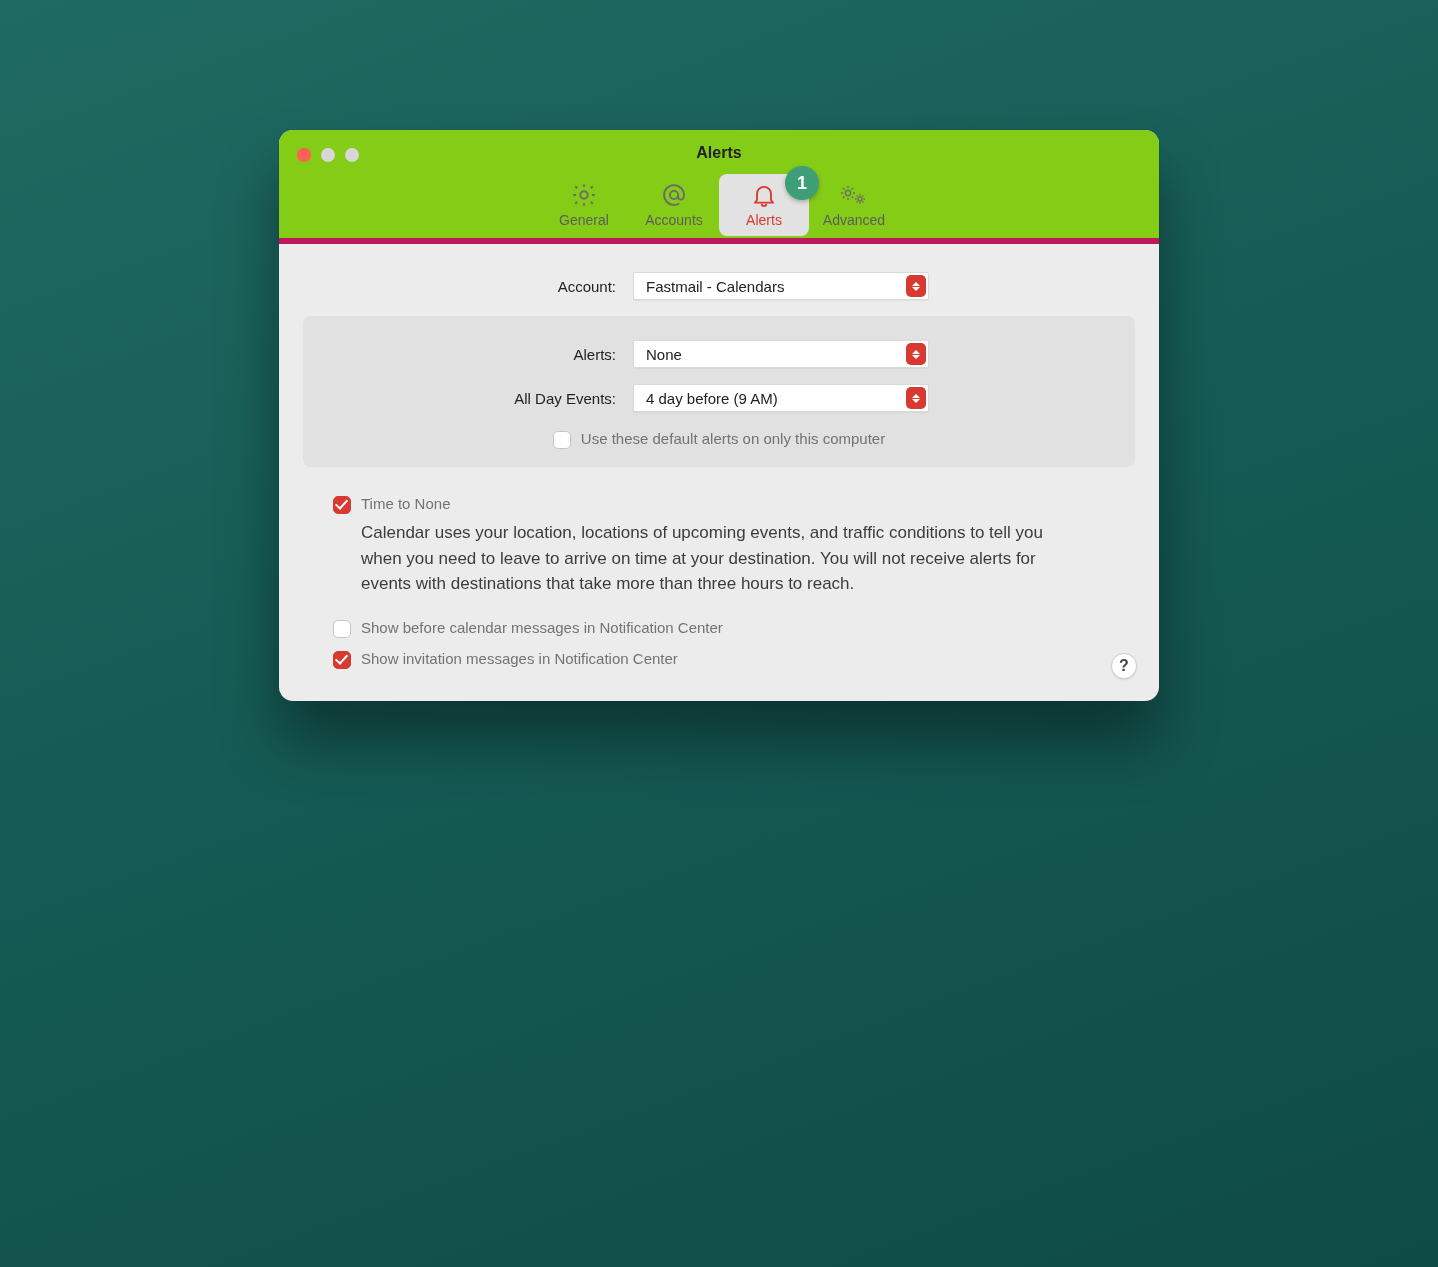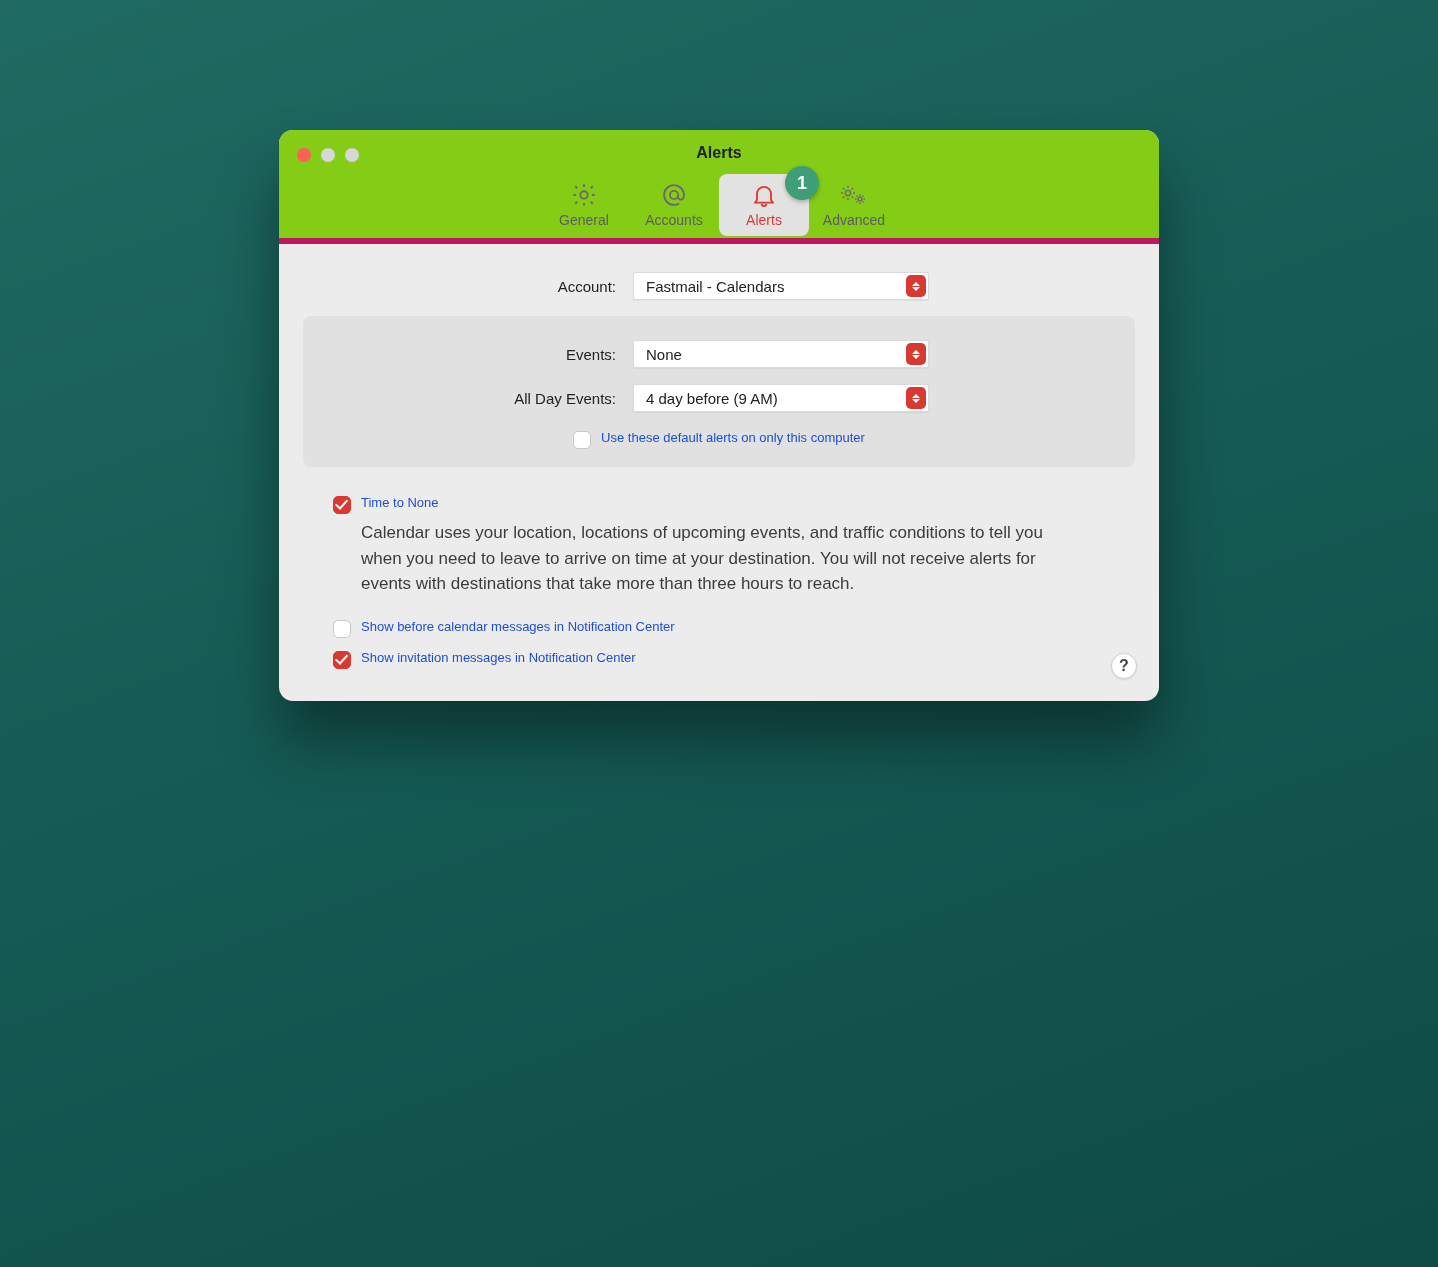--- a/index.html
+++ b/index.html
@@ -150,22 +150,22 @@
     padding: 24px 24px 18px;
     margin: 12px 0 28px;
   }
   .group .form-row .label { width: 306px; }
 
   
   .check-row {
     display: flex;
     align-items: flex-start;
     gap: 10px;
-    font-size: 13px;
-    color: #1d4ed8;
+    font-size: 15px;
+    color: #737373;
   }
   .group .check-row { justify-content: center; margin-top: 18px; }
   .check {
     width: 18px; height: 18px;
     border-radius: 5px;
     border: 1px solid #c7c7c7;
     background: #fff;
     flex: 0 0 auto;
     position: relative;
     margin-top: 1px;
@@ -280,21 +280,21 @@
         <div class="popup">
           <span>Fastmail - Calendars</span>
           <span class="stepper"></span>
         </div>
       </div>
     </div>
 
     <div class="group">
 
       <div class="form-row">
-        <div class="label">Events:</div>
+        <div class="label">Alerts:</div>
         <div class="control">
           <div class="popup">
             <span>None</span>
             <span class="stepper"></span>
           </div>
         </div>
       </div>
 
       <div class="form-row">
         <div class="label">All Day Events:</div>

